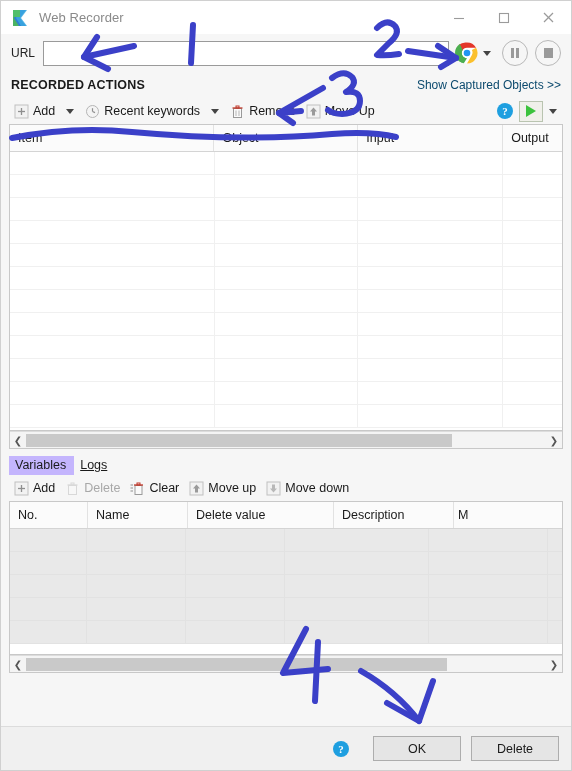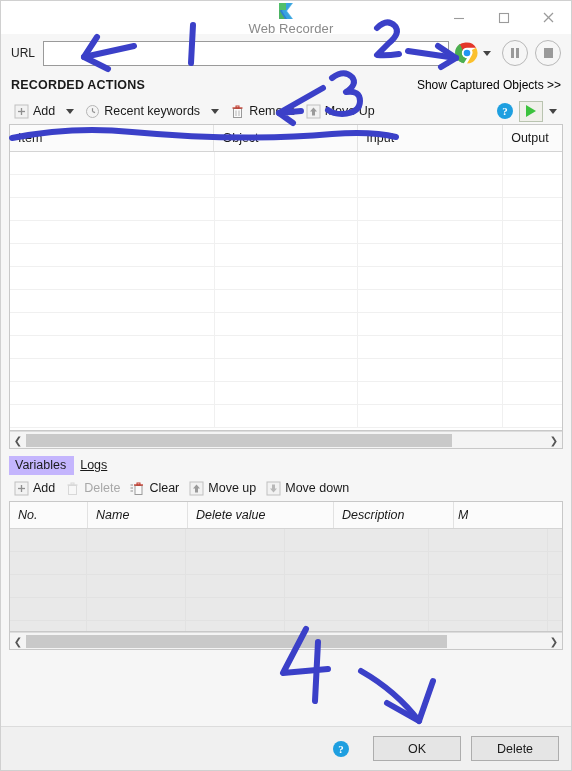--- a/index.html
+++ b/index.html
@@ -19,21 +19,20 @@
   }
 
   
   .titlebar {
     height: 33px;
     background: #ffffff;
     display: flex;
     align-items: center;
     padding-left: 10px;
     position: relative;
-    flex-direction: column;
   }
   .logo {
     width: 20px; height: 20px;
     position: relative;
     margin-right: 8px;
     flex: none;
   }
   .app-title {
     font-size: 13px;
     color: #8a8a8a;
@@ -115,21 +114,21 @@
     padding: 0 10px 0 10px;
   }
   .section-title {
     font-size: 12.5px;
     font-weight: bold;
     color: #1a1a1a;
     letter-spacing: .2px;
   }
   .show-objects {
     font-size: 12px;
-    color: #000000;
+    color: #0c4a6e;
   }
 
   
   .toolbar {
     height: 26px;
     display: flex;
     align-items: center;
     padding: 0 8px;
     gap: 0px;
     position: relative;
@@ -559,21 +558,21 @@
       <span class="ico16">
         <svg width="15" height="15" viewBox="0 0 15 15">
             <rect x="1" y="1" width="13" height="13" fill="#f2f2f2" stroke="#c0c0c0"></rect>
             <path d="M7.5 11.4 L4 7.4 L6 7.4 L6 3.6 L9 3.6 L9 7.4 L11 7.4 Z" fill="#b8b8b8"></path>
           </svg>
       </span>
       <span>Move down</span>
     </span>
   </div>
 
-  <div class="table-wrap" style="height:131px;font-style:italic;">
+  <div class="table-wrap" style="height:154px;">
     <div class="th-row">
       <div class="th" style="width:78px">No.</div>
       <div class="th" style="width:100px">Name</div>
       <div class="th" style="width:146px">Delete value</div>
       <div class="th" style="width:120px">Description</div>
       <div class="th" style="width:14px;border-right:none;padding-left:4px">Ma</div>
     </div>
     <div class="grid-body grey" id="vars-body">
         <div class="grid-row">
           <div class="grid-cell" style="width: 78px;"></div>

